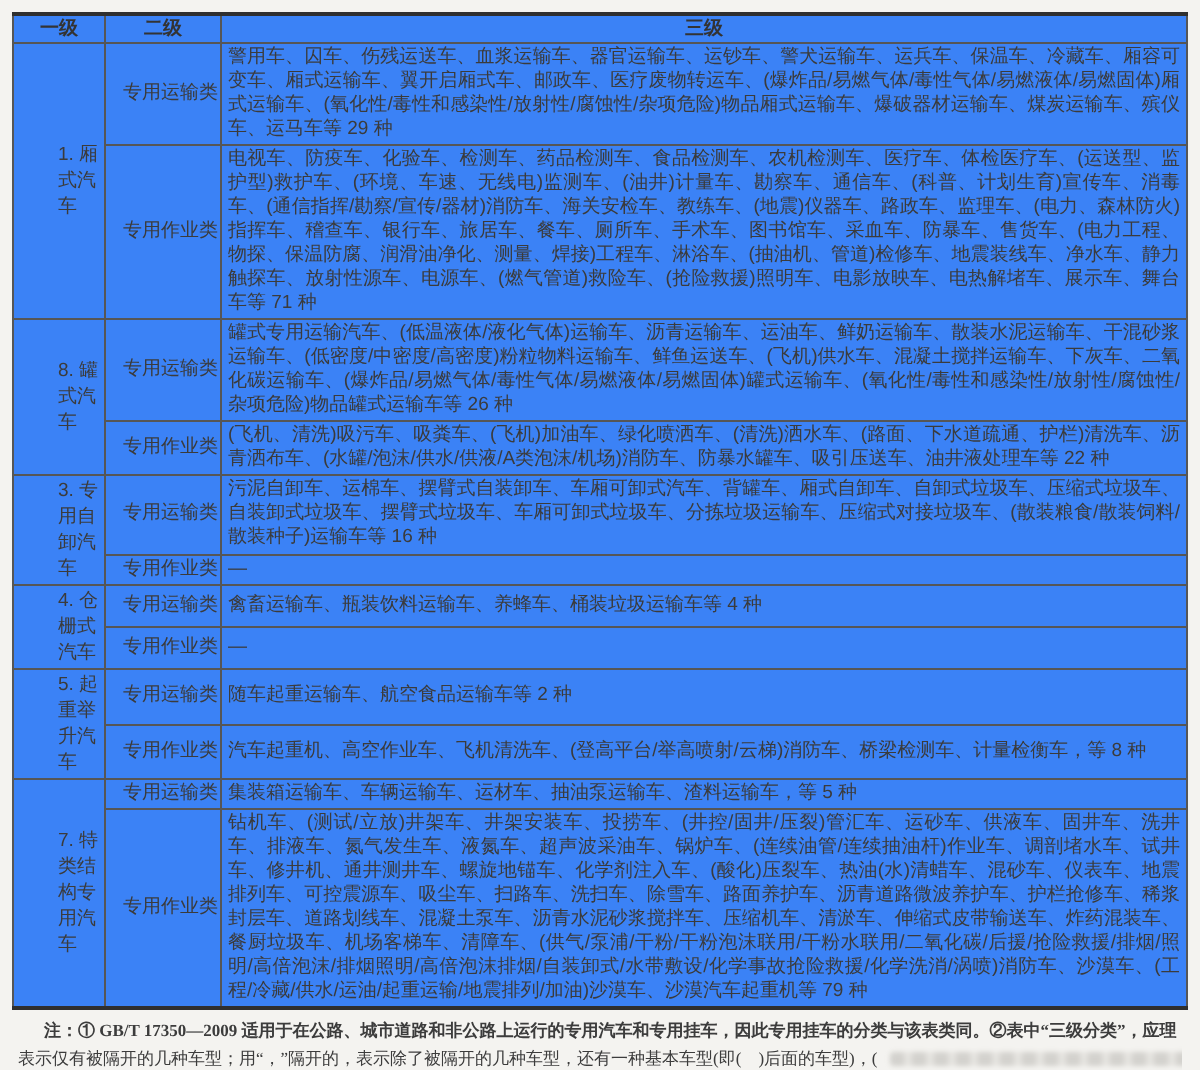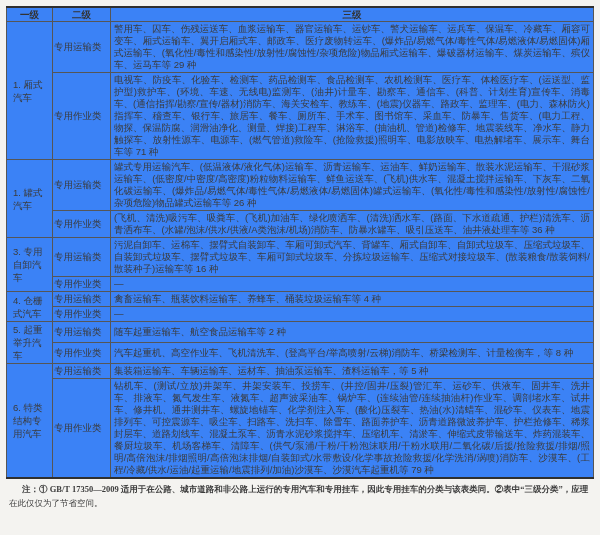--- a/index.html
+++ b/index.html
@@ -41,25 +41,25 @@
     font-weight:bold;
     text-align:center;
     height:13px;
     padding:0 2px;
     color:#333;
   }
   col.c1{width:46px;}
   col.c2{width:58px;}
   td.lv1{
     text-align:left;
-    padding:1px 2px 1px 6px;
+    padding:1px 2px 1px 22px;
     line-height:13px;
   }
   td.lv2{
-    text-align:left;
+    text-align:right;
     padding:1px 1px;
   }
   td.lv3{
     text-align:justify;
     margin-left:26px;
   }
   .notes{
     margin-top:4px;
     padding:0 3px;
     font-family:"Liberation Serif","DejaVu Serif",serif;
@@ -110,27 +110,27 @@
         <td class="lv1" rowspan="2">1. 厢式汽车</td>
         <td class="lv2">专用运输类</td>
         <td class="lv3">警用车、囚车、伤残运送车、血浆运输车、器官运输车、运钞车、警犬运输车、运兵车、保温车、冷藏车、厢容可变车、厢式运输车、翼开启厢式车、邮政车、医疗废物转运车、(爆炸品/易燃气体/毒性气体/易燃液体/易燃固体)厢式运输车、(氧化性/毒性和感染性/放射性/腐蚀性/杂项危险)物品厢式运输车、爆破器材运输车、煤炭运输车、殡仪车、运马车等 29 种</td>
       </tr>
       <tr>
         <td class="lv2">专用作业类</td>
         <td class="lv3">电视车、防疫车、化验车、检测车、药品检测车、食品检测车、农机检测车、医疗车、体检医疗车、(运送型、监护型)救护车、(环境、车速、无线电)监测车、(油井)计量车、勘察车、通信车、(科普、计划生育)宣传车、消毒车、(通信指挥/勘察/宣传/器材)消防车、海关安检车、教练车、(地震)仪器车、路政车、监理车、(电力、森林防火)指挥车、稽查车、银行车、旅居车、餐车、厕所车、手术车、图书馆车、采血车、防暴车、售货车、(电力工程、物探、保温防腐、润滑油净化、测量、焊接)工程车、淋浴车、(抽油机、管道)检修车、地震装线车、净水车、静力触探车、放射性源车、电源车、(燃气管道)救险车、(抢险救援)照明车、电影放映车、电热解堵车、展示车、舞台车等 71 种</td>
       </tr>
 
       <tr>
-        <td class="lv1" rowspan="2">1. 罐式汽车</td>
+        <td class="lv1" rowspan="2">8. 罐式汽车</td>
         <td class="lv2">专用运输类</td>
         <td class="lv3">罐式专用运输汽车、(低温液体/液化气体)运输车、沥青运输车、运油车、鲜奶运输车、散装水泥运输车、干混砂浆运输车、(低密度/中密度/高密度)粉粒物料运输车、鲜鱼运送车、(飞机)供水车、混凝土搅拌运输车、下灰车、二氧化碳运输车、(爆炸品/易燃气体/毒性气体/易燃液体/易燃固体)罐式运输车、(氧化性/毒性和感染性/放射性/腐蚀性/杂项危险)物品罐式运输车等 26 种</td>
       </tr>
       <tr>
         <td class="lv2">专用作业类</td>
-        <td class="lv3">(飞机、清洗)吸污车、吸粪车、(飞机)加油车、绿化喷洒车、(清洗)洒水车、(路面、下水道疏通、护栏)清洗车、沥青洒布车、(水罐/泡沫/供水/供液/A类泡沫/机场)消防车、防暴水罐车、吸引压送车、油井液处理车等 36 种</td>
+        <td class="lv3">(飞机、清洗)吸污车、吸粪车、(飞机)加油车、绿化喷洒车、(清洗)洒水车、(路面、下水道疏通、护栏)清洗车、沥青洒布车、(水罐/泡沫/供水/供液/A类泡沫/机场)消防车、防暴水罐车、吸引压送车、油井液处理车等 22 种</td>
       </tr>
 
       <tr>
         <td class="lv1" rowspan="2">3. 专用自卸汽车</td>
         <td class="lv2">专用运输类</td>
         <td class="lv3">污泥自卸车、运棉车、摆臂式自装卸车、车厢可卸式汽车、背罐车、厢式自卸车、自卸式垃圾车、压缩式垃圾车、自装卸式垃圾车、摆臂式垃圾车、车厢可卸式垃圾车、分拣垃圾运输车、压缩式对接垃圾车、(散装粮食/散装饲料/散装种子)运输车等 16 种</td>
       </tr>
       <tr>
         <td class="lv2">专用作业类</td>
         <td class="lv3">—</td>
@@ -150,29 +150,30 @@
         <td class="lv1" rowspan="2">5. 起重举升汽车</td>
         <td class="lv2">专用运输类</td>
         <td class="lv3">随车起重运输车、航空食品运输车等 2 种</td>
       </tr>
       <tr>
         <td class="lv2">专用作业类</td>
         <td class="lv3">汽车起重机、高空作业车、飞机清洗车、(登高平台/举高喷射/云梯)消防车、桥梁检测车、计量检衡车，等 8 种</td>
       </tr>
 
       <tr>
-        <td class="lv1" rowspan="2">6. 特类结构专用汽车</td>
+        <td class="lv1" rowspan="2">7. 特类结构专用汽车</td>
         <td class="lv2">专用运输类</td>
         <td class="lv3">集装箱运输车、车辆运输车、运材车、抽油泵运输车、渣料运输车，等 5 种</td>
       </tr>
       <tr>
         <td class="lv2">专用作业类</td>
         <td class="lv3">钻机车、(测试/立放)井架车、井架安装车、投捞车、(井控/固井/压裂)管汇车、运砂车、供液车、固井车、洗井车、排液车、氮气发生车、液氮车、超声波采油车、锅炉车、(连续油管/连续抽油杆)作业车、调剖堵水车、试井车、修井机、通井测井车、螺旋地锚车、化学剂注入车、(酸化)压裂车、热油(水)清蜡车、混砂车、仪表车、地震排列车、可控震源车、吸尘车、扫路车、洗扫车、除雪车、路面养护车、沥青道路微波养护车、护栏抢修车、稀浆封层车、道路划线车、混凝土泵车、沥青水泥砂浆搅拌车、压缩机车、清淤车、伸缩式皮带输送车、炸药混装车、餐厨垃圾车、机场客梯车、清障车、(供气/泵浦/干粉/干粉泡沫联用/干粉水联用/二氧化碳/后援/抢险救援/排烟/照明/高倍泡沫/排烟照明/高倍泡沫排烟/自装卸式/水带敷设/化学事故抢险救援/化学洗消/涡喷)消防车、沙漠车、(工程/冷藏/供水/运油/起重运输/地震排列/加油)沙漠车、沙漠汽车起重机等 79 种</td>
       </tr>
     </tbody>
   </table>
 
   <div class="notes">
     <div class="note-line first"><span>注：① GB/T 17350—2009 适用于在公路、城市道路和非公路上运行的专用汽车和专用挂车，因此专用挂车的分类与该表类同。②表中“三级分类”，应理</span></div>
+    <div class="note-line"><span>表示仅有被隔开的几种车型；用“，”隔开的，表示除了被隔开的几种车型，还有一种基本车型(即(　)后面的车型)，(</span><span class="wm w2"></span></div>
     <div class="note-line"><span>在此仅仅为了节省空间。</span></div>
   </div>
 
 </div>
 
 </body></html>

